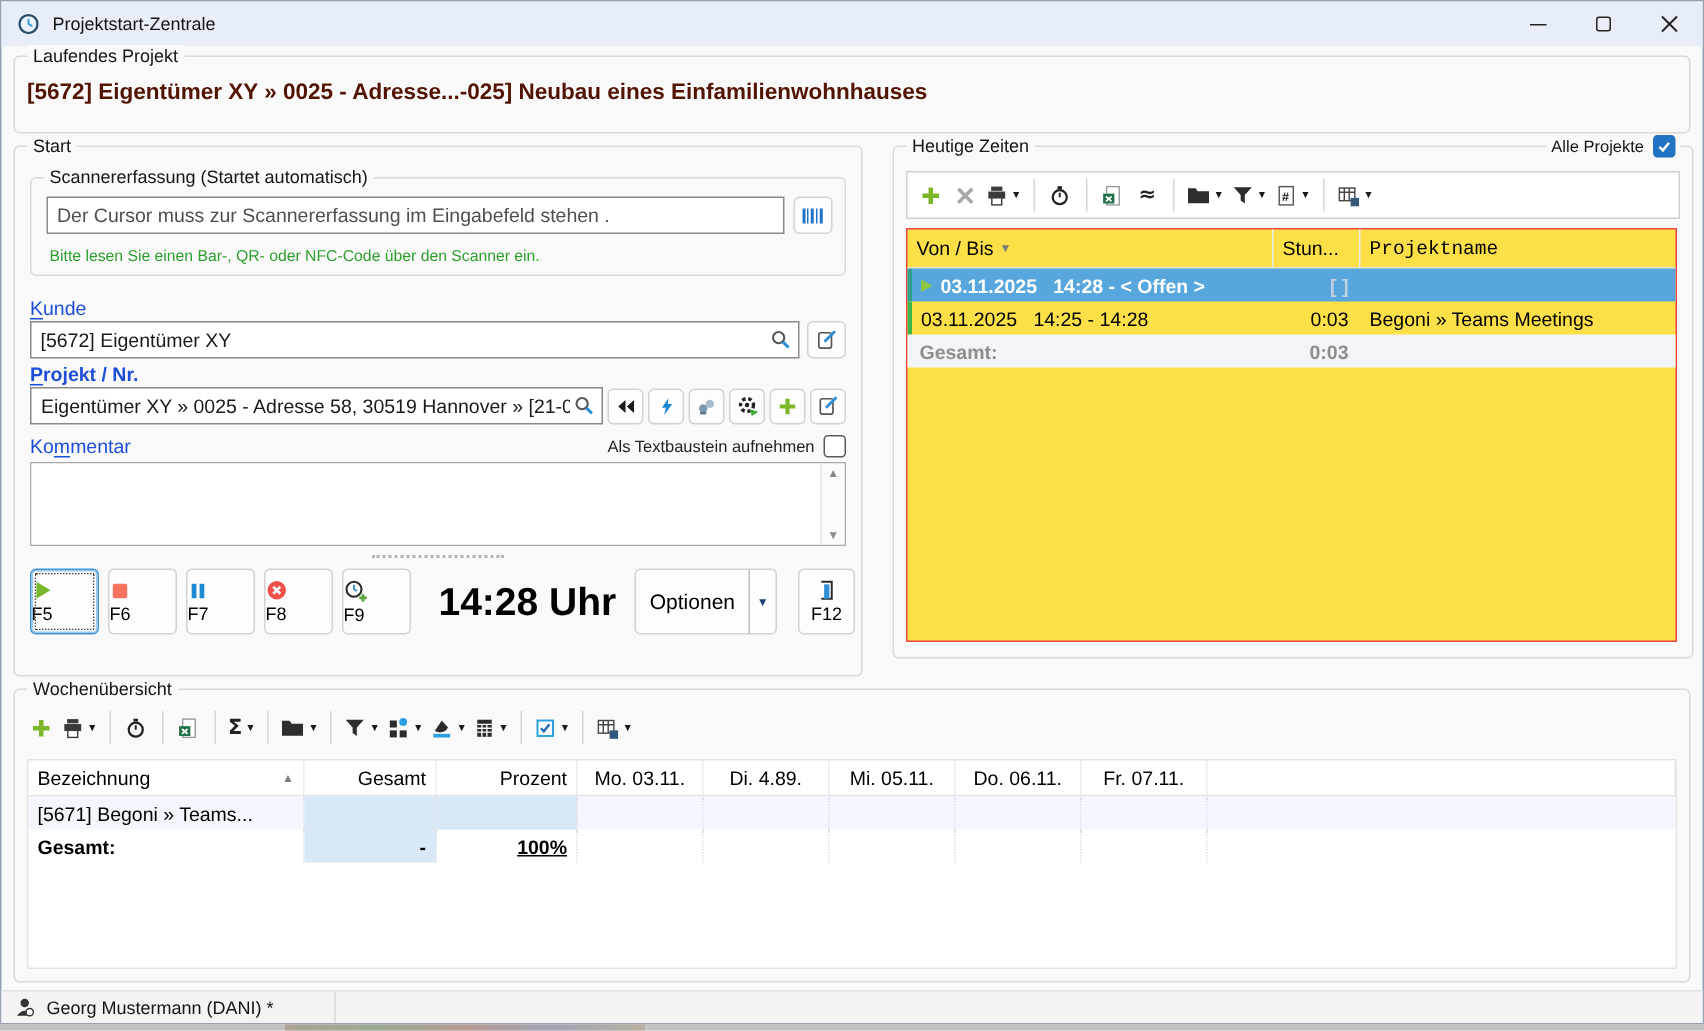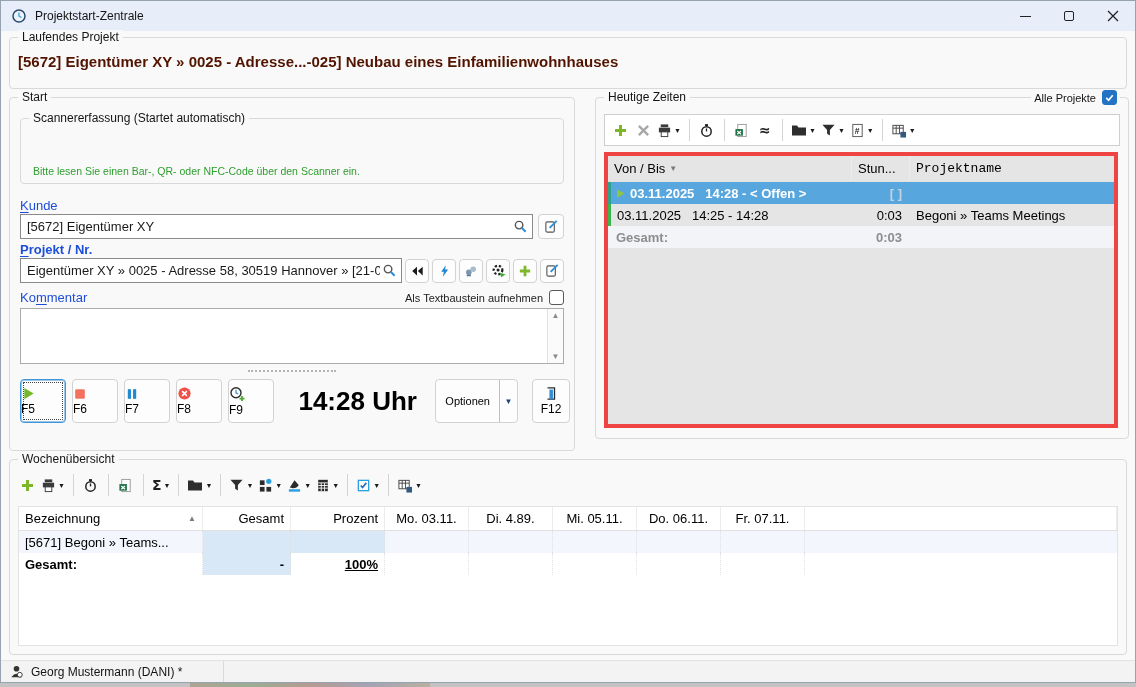--- a/index.html
+++ b/index.html
@@ -37,34 +37,34 @@
   .cb.checked{background:#2273c3;border-color:#2273c3;display:flex;align-items:center;justify-content:center;}
   .kom-box{position:absolute;left:10px;right:10px;top:210px;height:56px;border:1px solid #ababab;background:#fff;display:flex;}
   .kom-box textarea{flex:1;border:none;outline:none;resize:none;font-family:inherit;font-size:13px;padding:3px 5px;}
   .kom-scroll{width:16px;border-left:1px solid #e3e3e3;background:#fbfbfb;display:flex;flex-direction:column;justify-content:space-between;align-items:center;padding:2px 0;font-size:8px;color:#8a8a8a;}
   .grip{position:absolute;top:272px;left:50%;transform:translateX(-50%);width:88px;border-top:2px dotted #b4b4b4;}
   .controls{position:absolute;left:10px;right:4px;top:280px;height:46px;display:flex;align-items:center;}
   .fbtn{width:46px;height:44px;margin-right:6px;background:#fdfdfd;border:1px solid #d2d2d2;border-radius:4px;display:flex;flex-direction:column;align-items:flex-start;justify-content:center;gap:1px;font-size:12px;color:#000000;}
   .fbtn.focused{border:1px solid #3f95d8;box-shadow:inset 0 0 0 1px #9fc8e8;outline:1px dotted #444;outline-offset:-4px;}
   .bigtime{flex:1;text-align:center;font-size:26px;font-weight:bold;color:#000;white-space:nowrap;}
   .optbtn{height:44px;background:#fdfdfd;border:1px solid #d2d2d2;border-radius:4px;display:flex;align-items:stretch;margin-right:14px;}
-  .opt-lab{padding:0 9px;display:flex;align-items:center;font-size:11px;}
+  .opt-lab{padding:0 9px;display:flex;align-items:center;font-size:14px;}
   .opt-arrow{width:18px;border-left:1px solid #bfbfbf;display:flex;align-items:center;justify-content:center;font-size:8px;color:#1f3f77;}
   .f12btn{width:38px;height:44px;background:#fdfdfd;border:1px solid #d2d2d2;border-radius:4px;display:flex;flex-direction:column;align-items:center;justify-content:center;gap:1px;font-size:12px;}
   
   .ticon{display:flex;align-items:center;justify-content:center;min-width:18px;height:22px;}
   .caret{font-size:7px;color:#1a1a1a;margin-left:1px;}
   .tsep{width:1px;height:22px;background:#d5d5d5;margin:0 3px;}
   .tgrp{display:flex;align-items:center;gap:1px;}
   .sym{font-size:14px;font-weight:bold;color:#222;font-family:"DejaVu Sans",sans-serif;line-height:1;}
   
   .hz{left:594px;top:96px;width:534px;height:342px;}
   .allep{position:absolute;top:-8px;right:8px;display:flex;align-items:center;gap:6px;background:#f9f9f9;padding:0 3px;font-size:11px;color:#141414;}
   .hz-toolbar{position:absolute;left:8px;top:16px;right:8px;height:32px;background:#fff;border:1px solid #cfcfcf;display:flex;align-items:center;padding:0 6px;gap:5px;}
-  .hz-table{position:absolute;left:8px;top:54px;right:10px;bottom:10px;background:#e5e5e5;border:4px solid #ef4444;font-size:13px;}
+  .hz-table{position:absolute;left:8px;top:54px;right:10px;bottom:10px;background:#fde047;border:1px solid #ef4444;font-size:13px;}
   .hz-hrow{display:grid;grid-template-columns:244px 58px 1fr;height:26px;align-items:center;border-bottom:1px solid #e2e2e2;color:#000;}
   .hcell{padding:0 6px;border-right:1px solid #ececec;height:100%;display:flex;align-items:center;overflow:hidden;white-space:nowrap;}
   .hcell:last-child{border-right:none;font-family:Liberation Mono, monospace;}
   .hz-r{display:grid;grid-template-columns:244px 58px 1fr;height:22px;align-items:center;}
   .hz-r .c1{display:flex;align-items:center;gap:4px;height:100%;overflow:hidden;white-space:pre;}
   .hz-r .c2{text-align:right;padding-right:8px;}
   .hz-r .c3{padding:0 6px;overflow:hidden;white-space:nowrap;}
   .marker{width:3px;height:100%;flex:0 0 auto;}
   .r-sel{background:#57a7de;color:#fff;font-weight:bold;}
   .r-sel .c2{color:#c3d2de;}
@@ -125,20 +125,36 @@
   <div class="group lp">
     <span class="glab">Laufendes Projekt</span>
     <div class="lp-val">[5672] Eigentümer XY » 0025 - Adresse...-025] Neubau eines Einfamilienwohnhauses</div>
   </div>
 
   <div class="group start">
     <span class="glab">Start</span>
 
     <div class="group scanner">
       <span class="glab">Scannererfassung (Startet automatisch)</span>
+      <div class="scan-row">
+        <div class="tbwrap scan-input-wrap">
+          <input value="Der Cursor muss zur Scannererfassung im Eingabefeld stehen ." style="">
+        </div>
+        <div class="sqbtn">
+          <svg width="16" height="14" viewBox="0 0 16 14">
+              <g fill="#1e74c8">
+                <rect x="1" y="2" width="2" height="10"></rect>
+                <rect x="4" y="2" width="1" height="10"></rect>
+                <rect x="6.5" y="2" width="2" height="10"></rect>
+                <rect x="10" y="2" width="1" height="10"></rect>
+                <rect x="12.5" y="2" width="2" height="10"></rect>
+              </g>
+            </svg>
+        </div>
+      </div>
       <div class="scan-hint">Bitte lesen Sie einen Bar-, QR- oder NFC-Code über den Scanner ein.</div>
     </div>
 
     <div class="flabel" style="top:100px;"><u>K</u><span>unde</span></div>
     <div class="frow" style="top:116px;">
       <div class="tbwrap">
         <input value="[5672] Eigentümer XY" style="">
         <svg width="15" height="15" viewBox="0 0 16 16">
             <circle cx="6.5" cy="6.5" r="4" fill="none" stroke="#555" stroke-width="1.5"></circle>
             <line x1="9.5" y1="9.5" x2="13.5" y2="13.5" stroke="#2e8fd8" stroke-width="2.2"></line>

